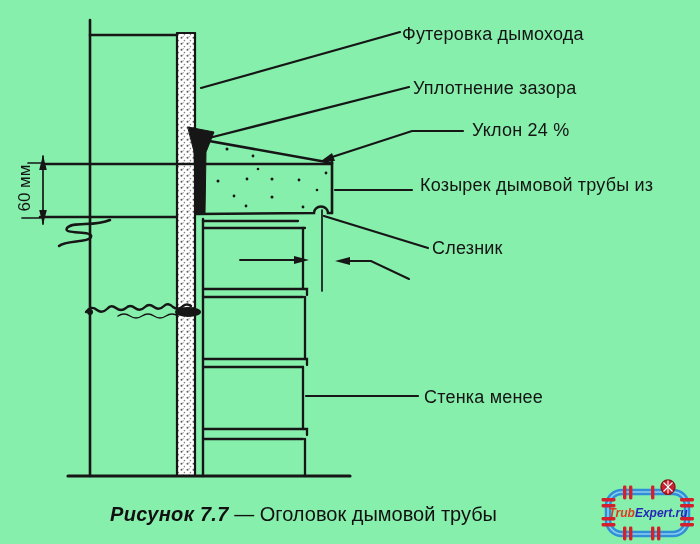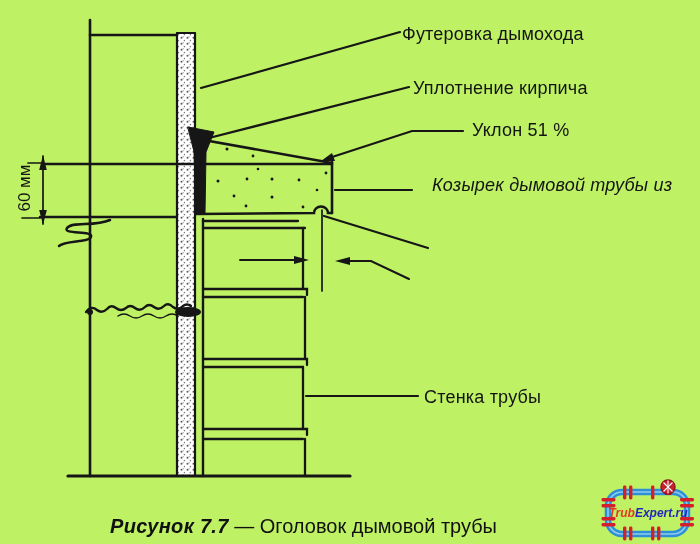--- a/index.html
+++ b/index.html
@@ -1,33 +1,32 @@
 <!DOCTYPE html>
 <html><head>
 <meta charset="utf-8">
 <style>
   html,body { margin:0; padding:0; background:#ffffff; }
   .stage {
-    position:relative; width:700px; height:544px; background:#bef264;
+    position:relative; width:700px; height:544px; background:#86efac;
     font-family:"Liberation Sans", sans-serif; color:#161616; overflow:hidden;
   }
   .drawing { position:absolute; left:0; top:0; }
   .lbl {
     position:absolute; font-size:18px; line-height:22px; white-space:nowrap;
     letter-spacing:0.2px; color:#141414;
   }
   .dim-rot {
     position:absolute; left:-2px; top:179px; width:52px; height:18px;
     font-size:17px; text-align:center; transform:rotate(-90deg); color:#141414;
     white-space:nowrap;
   }
   .caption {
     position:absolute; left:110px; top:503px; font-size:20px; white-space:nowrap;
     color:#111111;
-    margin-top:12px;
   }
   .caption .num { font-weight:bold; font-style:italic; letter-spacing:0.3px; }
   .caption .sep, .caption .ttl { font-weight:normal; white-space:pre; }
   .logo { position:absolute; left:599px; top:479px; width:98px; height:64px; }
   .logo-text {
     position:absolute; left:0; top:27px; width:100%; text-align:center;
     font-size:12px; font-weight:bold; font-style:italic; letter-spacing:0px;
     white-space:nowrap;
   }
   .logo-text .p1 { color:#e2391f;font-style:italic; }
@@ -127,26 +126,27 @@
       <path d="M409,87 L205,139"></path>
       <path d="M463,131 L412,131 L326,159"></path>
       <polygon points="321,161 335,161 332,153" fill="#161616" stroke="none"></polygon>
       <path d="M412,190 L335,190"></path>
       <path d="M428,248 L324,216"></path>
       <path d="M418,396 L306,396"></path>
     </g>
   </svg>
 
   <div class="lbl" style="left:402px; top:23px;">Футеровка дымохода</div>
-  <div class="lbl" style="left:413px; top:77px;">Уплотнение кирпича</div>
-  <div class="lbl" style="left:472px; top:119px;">Уклон 51 %</div>
-  <div class="lbl" style="left:432px; top:174px;font-style:italic;">
+  <div class="lbl" style="left:413px; top:77px;">Уплотнение зазора</div>
+  <div class="lbl" style="left:472px; top:119px;">Уклон 24 %</div>
+  <div class="lbl" style="left:420px; top:174px;">
     <div>Козырек дымовой трубы из</div>
   </div>
-  <div class="lbl" style="left:424px; top:386px;">Стенка трубы</div>
+  <div class="lbl" style="left:432px; top:237px;">Слезник</div>
+  <div class="lbl" style="left:424px; top:386px;">Стенка менее</div>
 
   <div class="dim-rot">60 мм</div>
 
   <div class="caption">
     <span class="num">Рисунок 7.7</span><span class="sep"> — </span><span class="ttl">Оголовок дымовой трубы</span>
   </div>
 
   <div class="logo">
     <svg width="98" height="64" viewBox="0 0 98 64">
       <rect x="9" y="13" width="79" height="42" rx="14" fill="none" stroke="#2e8fd8" stroke-width="6.5"></rect>

